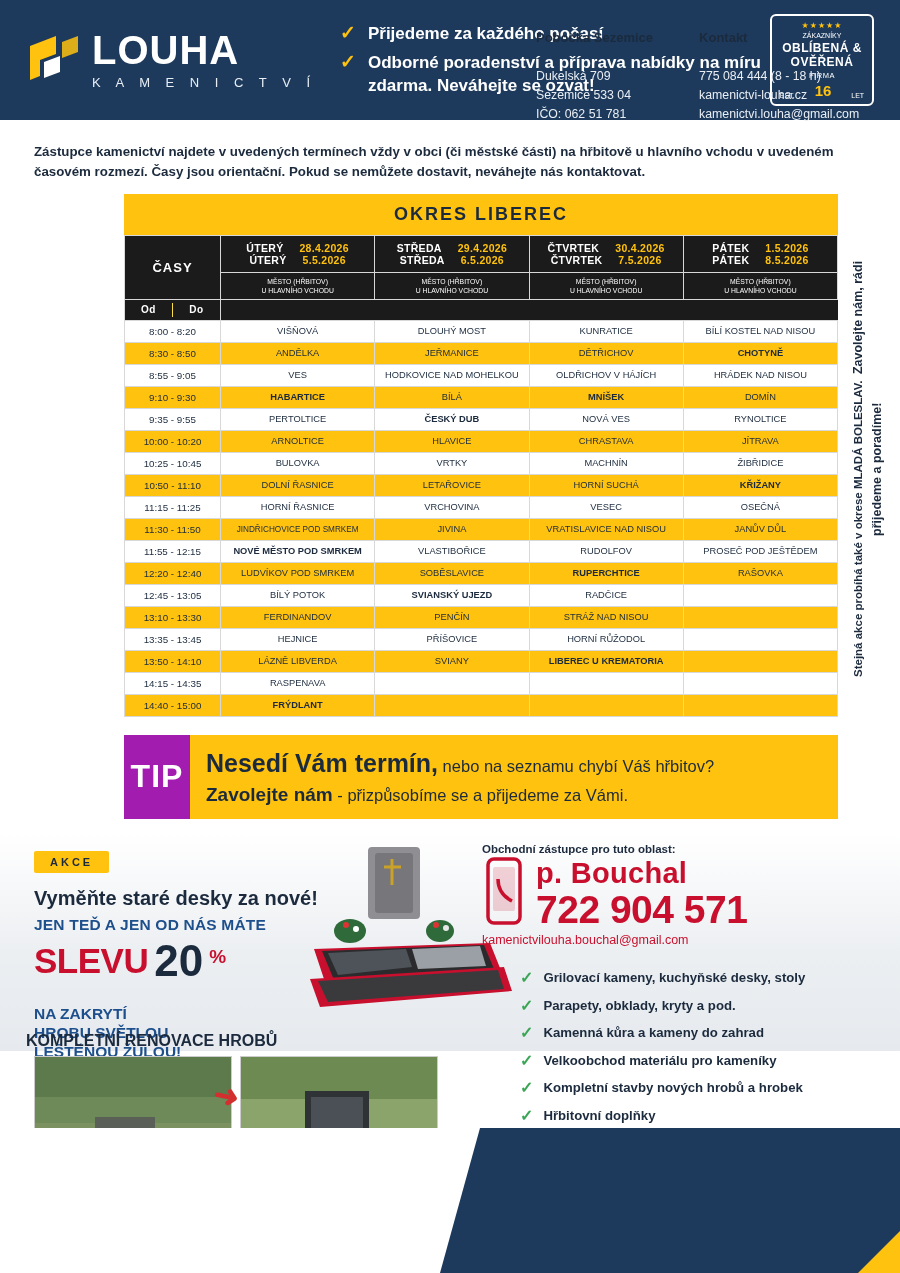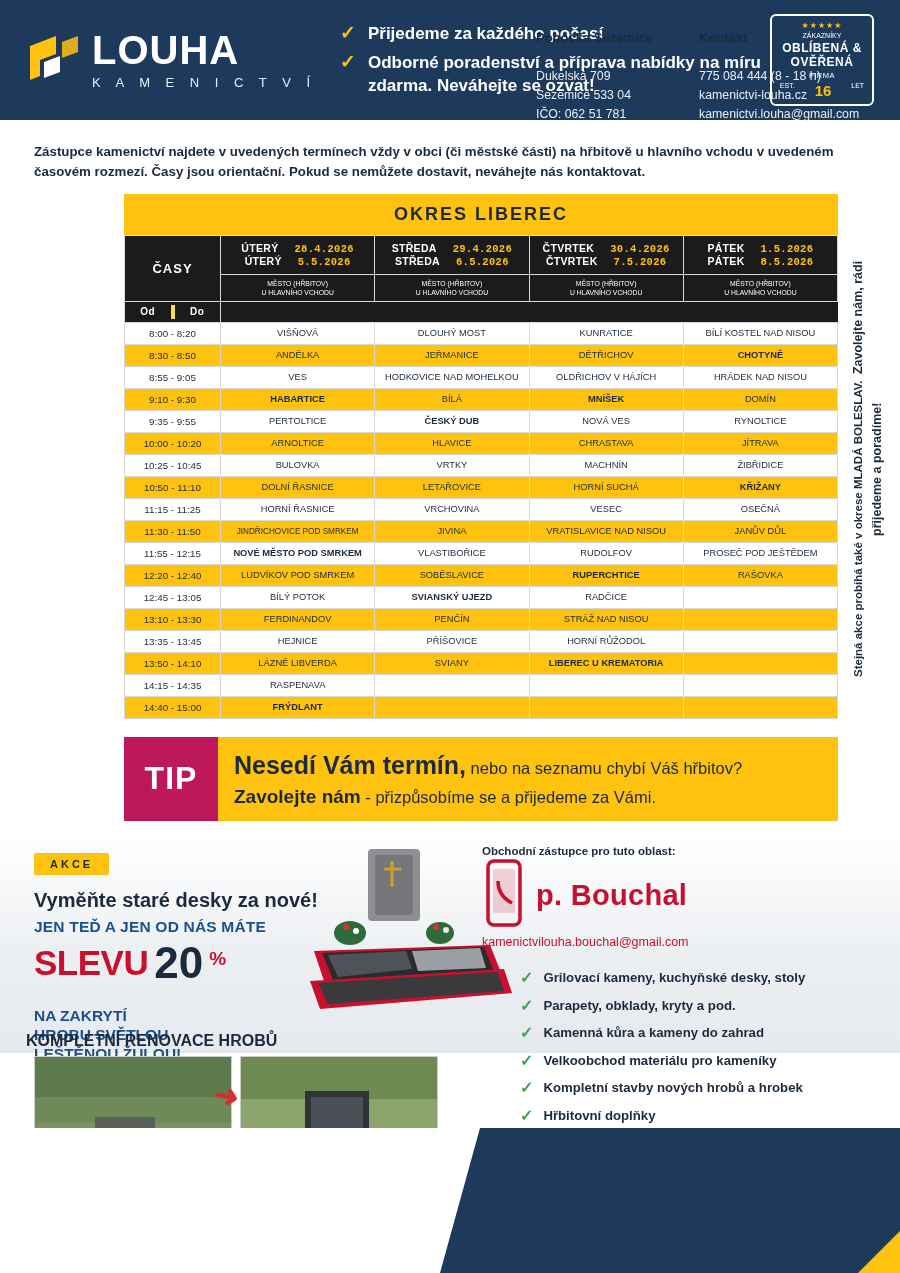--- a/index.html
+++ b/index.html
@@ -62,45 +62,45 @@
   }
   table.sched { width: 100%; border-collapse: collapse; table-layout: fixed; }
   table.sched td, table.sched th { border: 1px solid #d8d8d8; }
   .hdr-dark { background: #1b1b1b; color: #fff; }
   .cas-cell {
     width: 96px; text-align: center; font-weight: bold; font-size: 13px;
     letter-spacing: 1px; vertical-align: middle;
   }
   .date-cell { text-align: center; padding: 6px 2px; }
   .date-cell .line { font-size: 10.5px; font-weight: bold; letter-spacing: .3px; white-space: nowrap; }
-  .date-cell .line .d { color: #ffc20e; margin-left: 16px; font-family: Liberation Mono, monospace; }
+  .date-cell .line .d { color: #ffc20e; margin-left: 16px; }
   .subhdr td { background: #1b1b1b; color: #fff; text-align: center; font-size: 6.8px; padding: 4px 2px; line-height: 1.35; }
   .subhdr td.od-do { font-size: 10px; font-weight: bold; letter-spacing: .5px; padding: 3px 0; }
   .odd-split { display: flex; }
   .odd-split div { flex: 1; }
-  .odd-split div:first-child { border-right: 4px solid #fde047; }
+  .odd-split div:first-child { border-right: 1px solid #fde047; }
   tbody td { font-size: 9.3px; text-align: center; padding: 4.5px 2px; height: 22px; }
   tbody td.time { font-size: 9.8px; background: #f0f0f0; white-space: nowrap; }
   tr.y td { background: #ffc20e; }
   tr.y td.time { background: #ffc20e; }
   tr.w td { background: #ffffff; }
   td.bold { font-weight: bold; }
   td.small { font-size: 8.2px; }
   .side-note {
     position: absolute; right: 14px; top: 40px;
     writing-mode: vertical-rl; transform: rotate(180deg);
     font-size: 11.5px; font-weight: bold; color: #1b2a3d;
     height: 470px; text-align: center; line-height: 1.5;
   }
   .side-note .em { font-size: 12.5px; }
   
   .tip-row { display: flex; margin: 18px 62px 0 124px; align-items: stretch; }
   .tip-label {
-    background: #be185d; color: #fff; font-size: 32px; font-weight: bold;
-    display: flex; align-items: center; justify-content: center; width: 94px; letter-spacing: 1px;
+    background: #a21caf; color: #fff; font-size: 32px; font-weight: bold;
+    display: flex; align-items: center; justify-content: center; width: 66px; letter-spacing: 1px;
   }
   .tip-body {
     background: #ffc20e; flex: 1; padding: 10px 16px; color: #1b2a3d;
   }
   .tip-body .l1 { font-size: 16.5px; line-height: 1.45; }
   .tip-body .l1 b { font-size: 25px; }
   .tip-body .l2 { font-size: 16.5px; line-height: 1.45; }
   .tip-body .l2 b { font-size: 19px; }
 
   
@@ -197,21 +197,21 @@
       <span class="tick">✓</span>
       <span class="txt">Odborné poradenství a příprava nabídky na míru zdarma. Neváhejte se ozvat!</span>
     </div>
   </div>
   <div class="badge">
     <div class="ribbon">
       <div class="stars">★★★★★</div>
       <div class="b3">ZÁKAZNÍKY</div>
       <div class="b1">OBLÍBENÁ &amp; OVĚŘENÁ</div>
       <div class="b2">FIRMA</div>
-      <div style="display:flex;align-items:flex-start;gap:20px;">
+      <div style="display:flex;align-items:flex-end;gap:20px;">
         <span class="b3">EST.</span>
         <span class="yrs">16</span>
         <span class="b3">LET</span>
       </div>
     </div>
   </div>
 </div>
 
 <div class="intro">Zástupce kamenictví najdete v uvedených termínech vždy v obci (či městské části) na hřbitově u hlavního vchodu v uvedeném časovém rozmezí. Časy jsou orientační. Pokud se nemůžete  dostavit, neváhejte nás kontaktovat.</div>
 
@@ -446,20 +446,21 @@
     <div style="display:flex;align-items:center;gap:10px;">
       <span>
         <svg width="44" height="72" viewBox="0 0 44 72">
           <rect x="6" y="4" width="32" height="64" rx="6" fill="none" stroke="#c8102e" stroke-width="3.5"></rect>
           <rect x="11" y="12" width="22" height="44" rx="2" fill="#c8102e" opacity="0.18"></rect>
           <path d="M16 24c0 12 6 18 14 22" stroke="#c8102e" stroke-width="3.5" fill="none"></path>
         </svg>
       </span>
       <span>
         <div class="oz-name">p. Bouchal</div>
+        <div class="oz-phone">722 904 571</div>
       </span>
     </div>
     <div class="oz-mail">kamenictvilouha.bouchal@gmail.com</div>
   </div>
 </div>
 
 <div class="services">
     <div class="svc">
       <span class="tick">✓</span>
       <span class="txt">Grilovací kameny, kuchyňské desky, stoly</span>

